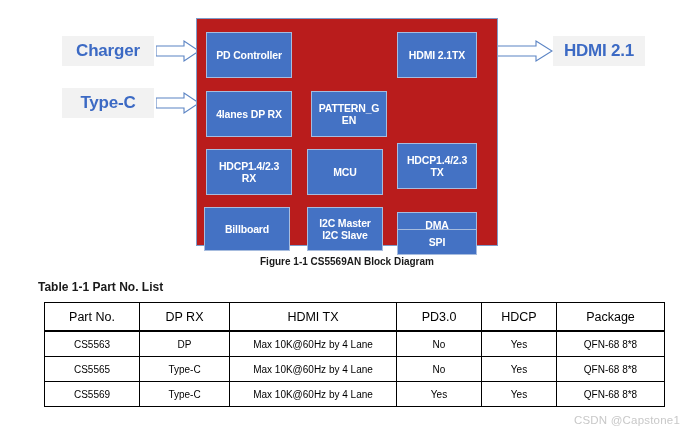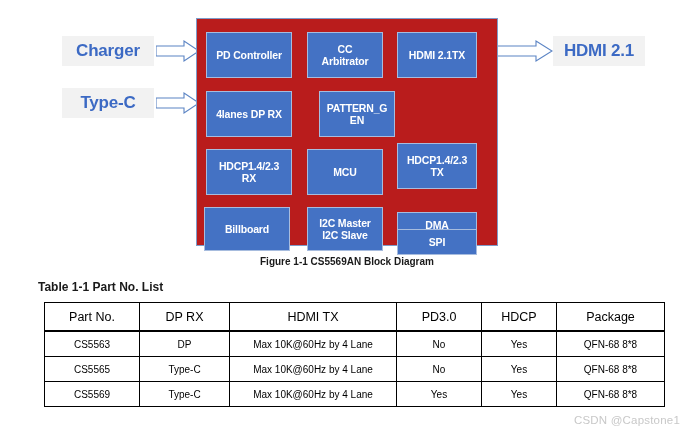--- a/index.html
+++ b/index.html
@@ -76,21 +76,21 @@
     padding: 0 2px;
   }
 
   
   #blk-pd-controller { left: 9px;   top: 13px;  width: 86px; height: 46px; }
   #blk-dp-rx         { left: 9px;   top: 72px;  width: 86px; height: 46px; }
   #blk-hdcp-rx       { left: 9px;   top: 130px; width: 86px; height: 46px; }
   #blk-billboard     { left: 7px;   top: 188px; width: 86px; height: 44px; }
   
   #blk-cc-arbitrator { left: 110px; top: 13px;  width: 76px; height: 46px; }
-  #blk-pattern-gen   { left: 122px; top: 72px;  width: 76px; height: 46px; }
+  #blk-pattern-gen   { left: 114px; top: 72px;  width: 76px; height: 46px; }
   #blk-mcu           { left: 110px; top: 130px; width: 76px; height: 46px; }
   #blk-i2c           { left: 110px; top: 188px; width: 76px; height: 44px; justify-content: center; }
   
   #blk-hdmi-tx       { left: 200px; top: 13px;  width: 80px; height: 46px; }
   #blk-hdcp-tx       { left: 200px; top: 124px; width: 80px; height: 46px; }
   #blk-dma           { left: 200px; top: 193px; width: 80px; height: 26px; }
   #blk-spi           { left: 200px; top: 210px; width: 80px; height: 26px; }
 
   
   #figure-caption {
@@ -191,26 +191,20 @@
       <span>
         <span>HDCP1.4/2.3</span><br>
         <span>RX</span>
       </span>
     </div>
 
     <div class="blk" id="blk-billboard">
       <span>Billboard</span>
     </div>
 
-    <div class="blk" id="blk-cc-arbitrator">
-      <span>
-        <span>CC</span><br>
-        <span>Arbitrator</span>
-      </span>
-    </div>
 
     <div class="blk" id="blk-pattern-gen">
       <span>
         <span>PATTERN_G</span><br>
         <span>EN</span>
       </span>
     </div>
 
     <div class="blk" id="blk-mcu">
       <span>MCU</span>

